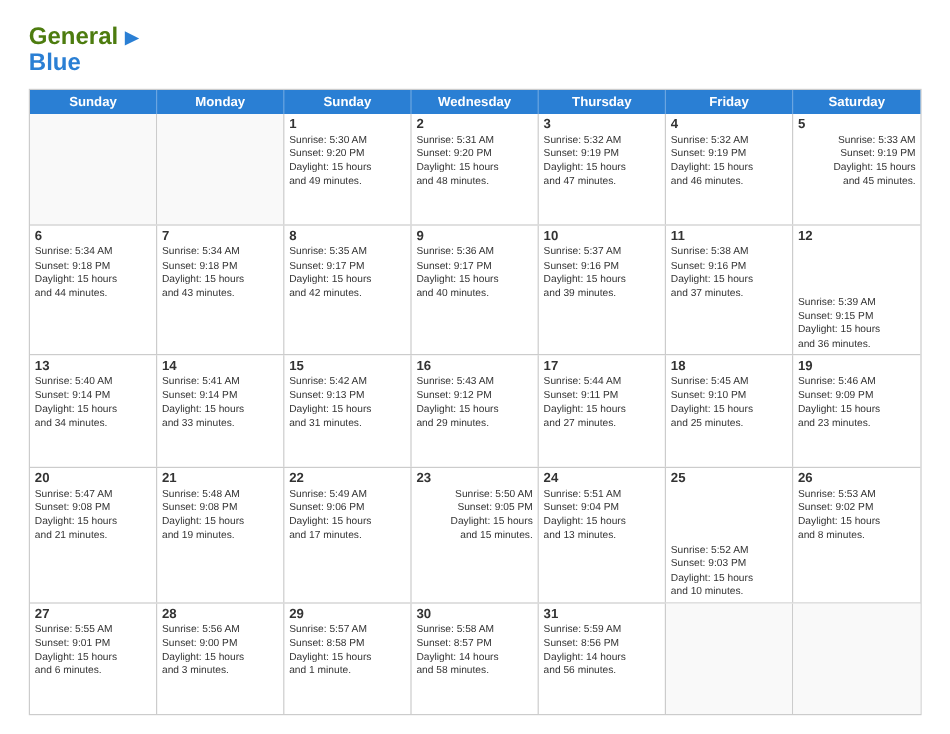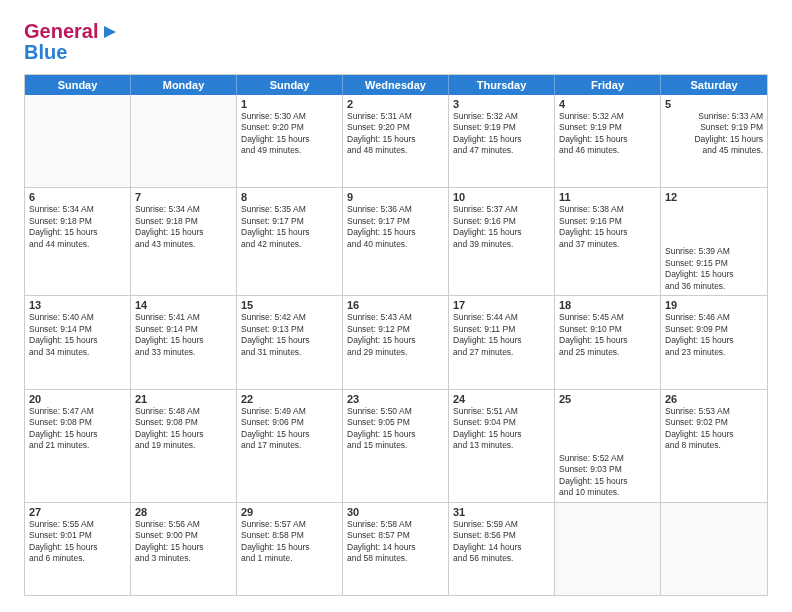--- a/index.html
+++ b/index.html
@@ -97,21 +97,21 @@
       line-height: 1.35;
     }
   </style>
 </head>
 <body>
 
 <div class="page">
   <div class="header">
     <div class="logo">
         <div style="display: flex; flex-direction: row; align-items: center; font-size: 20px; font-weight: bold;">
-          <span style="color: #be185d;">General</span>
+          <span style="color: #4d7c0f;">General</span>
           <svg viewBox="0 0 20 20" width="20" height="20" style="margin-left: 2px;">
             <polygon points="4,4 16,10 4,16" fill="#2a7fd4"></polygon>
           </svg>
         </div>
         <div style="color: rgb(42, 127, 212); font-size: 20px; font-weight: bold; margin-top: -2px;">Blue</div>
       </div>
     <div class="title-block">
       <div class="month-year"></div>
       <div class="location"></div>
     </div>
@@ -286,21 +286,21 @@
           </div>
           <div class="cal-cell">
             <div class="day-num">22</div>
             <div class="cell-info" style="white-space: pre-line;">Sunrise: 5:49 AM
 Sunset: 9:06 PM
 Daylight: 15 hours
 and 17 minutes.</div>
           </div>
           <div class="cal-cell">
             <div class="day-num">23</div>
-            <div class="cell-info" style="white-space: pre-line;">Sunrise: 5:50 AM
+            <div class="cell-info" style="white-space: pre-line; text-align: right;">Sunrise: 5:50 AM
 Sunset: 9:05 PM
 Daylight: 15 hours
 and 15 minutes.</div>
           </div>
           <div class="cal-cell">
             <div class="day-num">24</div>
             <div class="cell-info" style="white-space: pre-line;">Sunrise: 5:51 AM
 Sunset: 9:04 PM
 Daylight: 15 hours
 and 13 minutes.</div>

